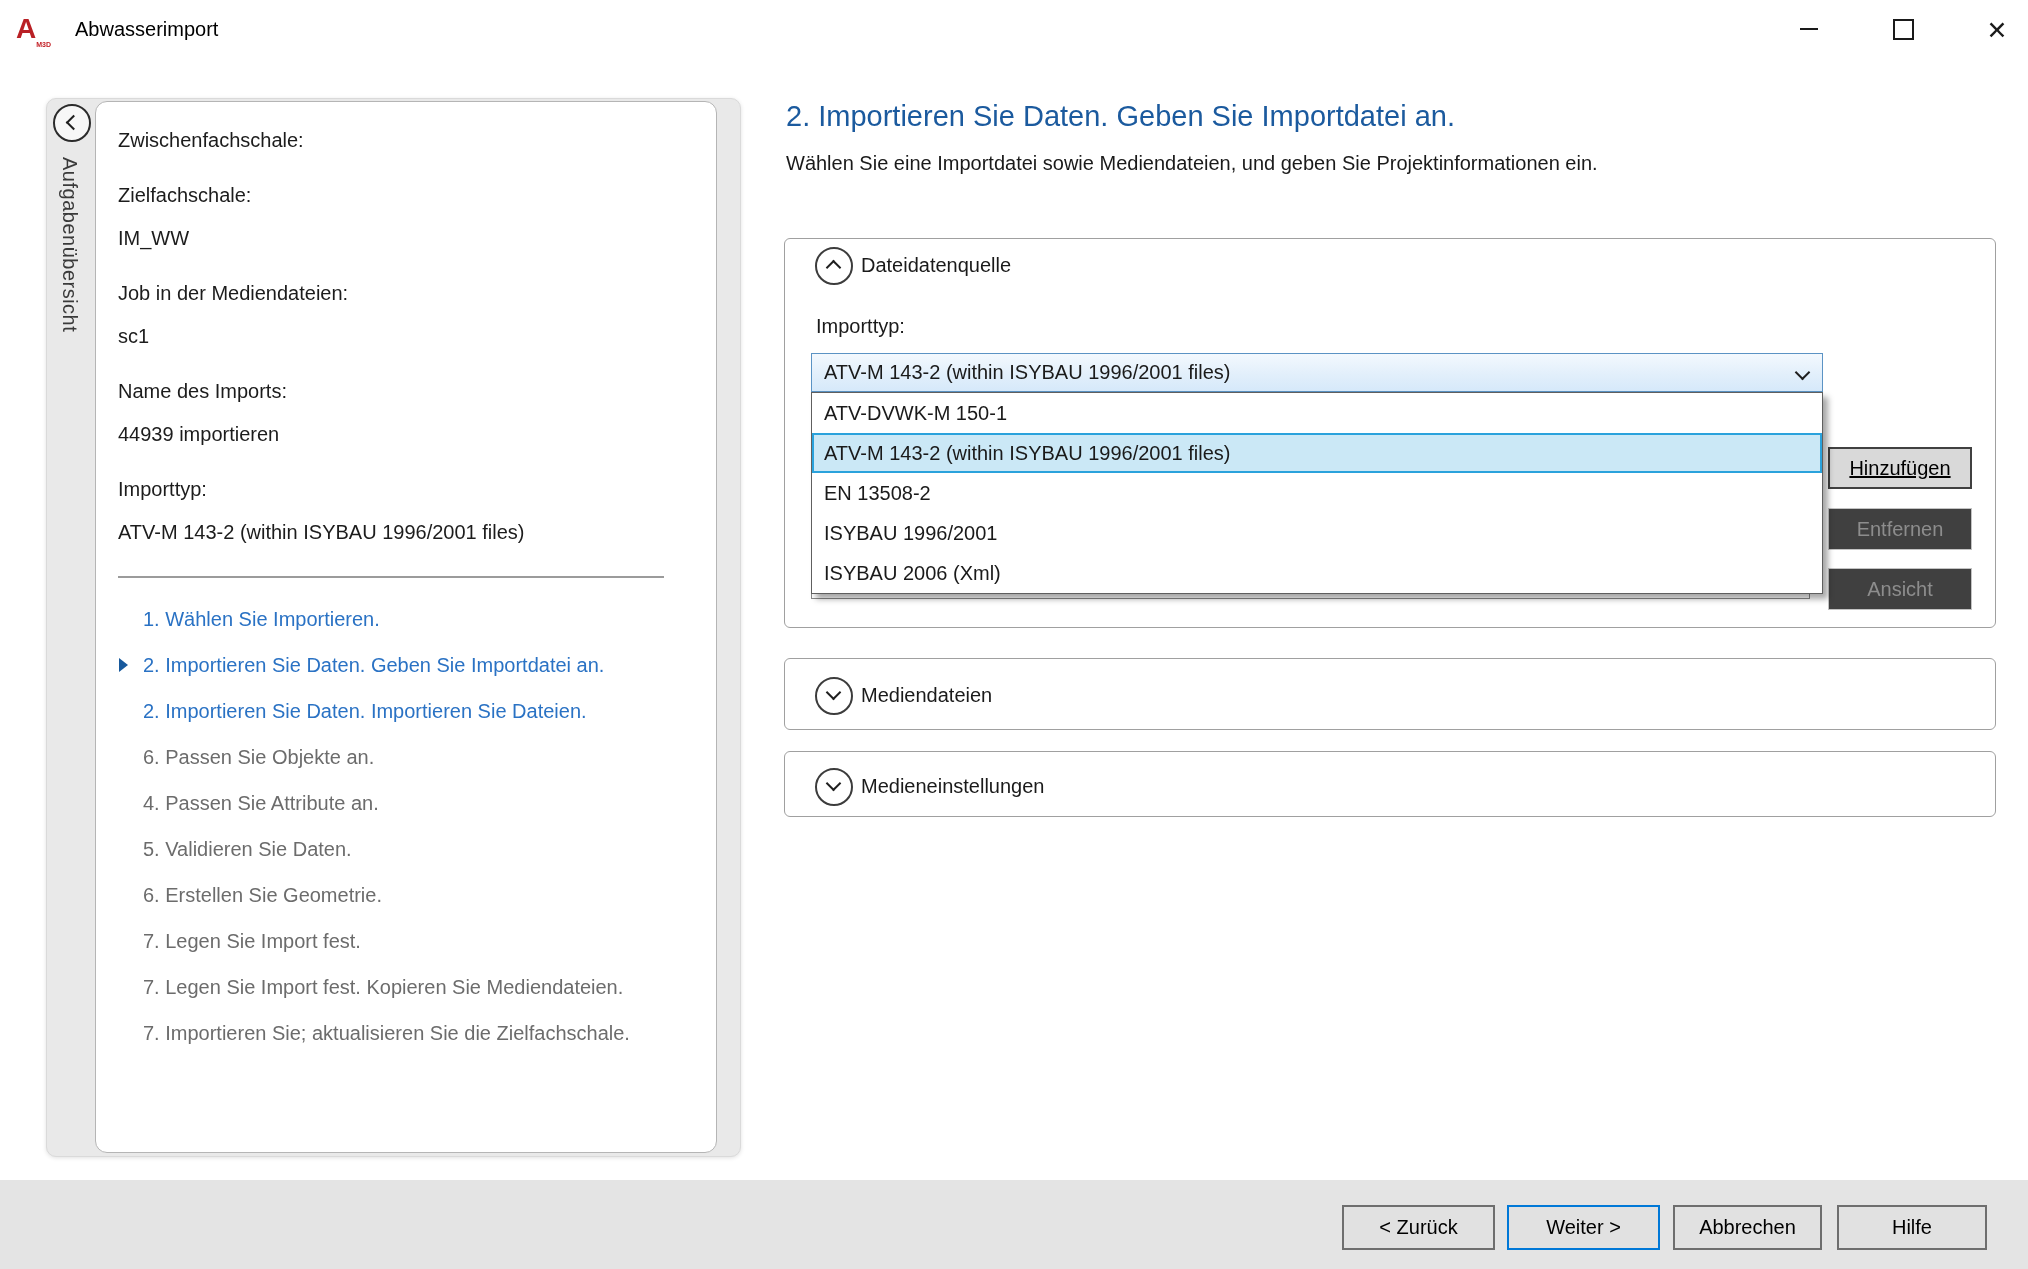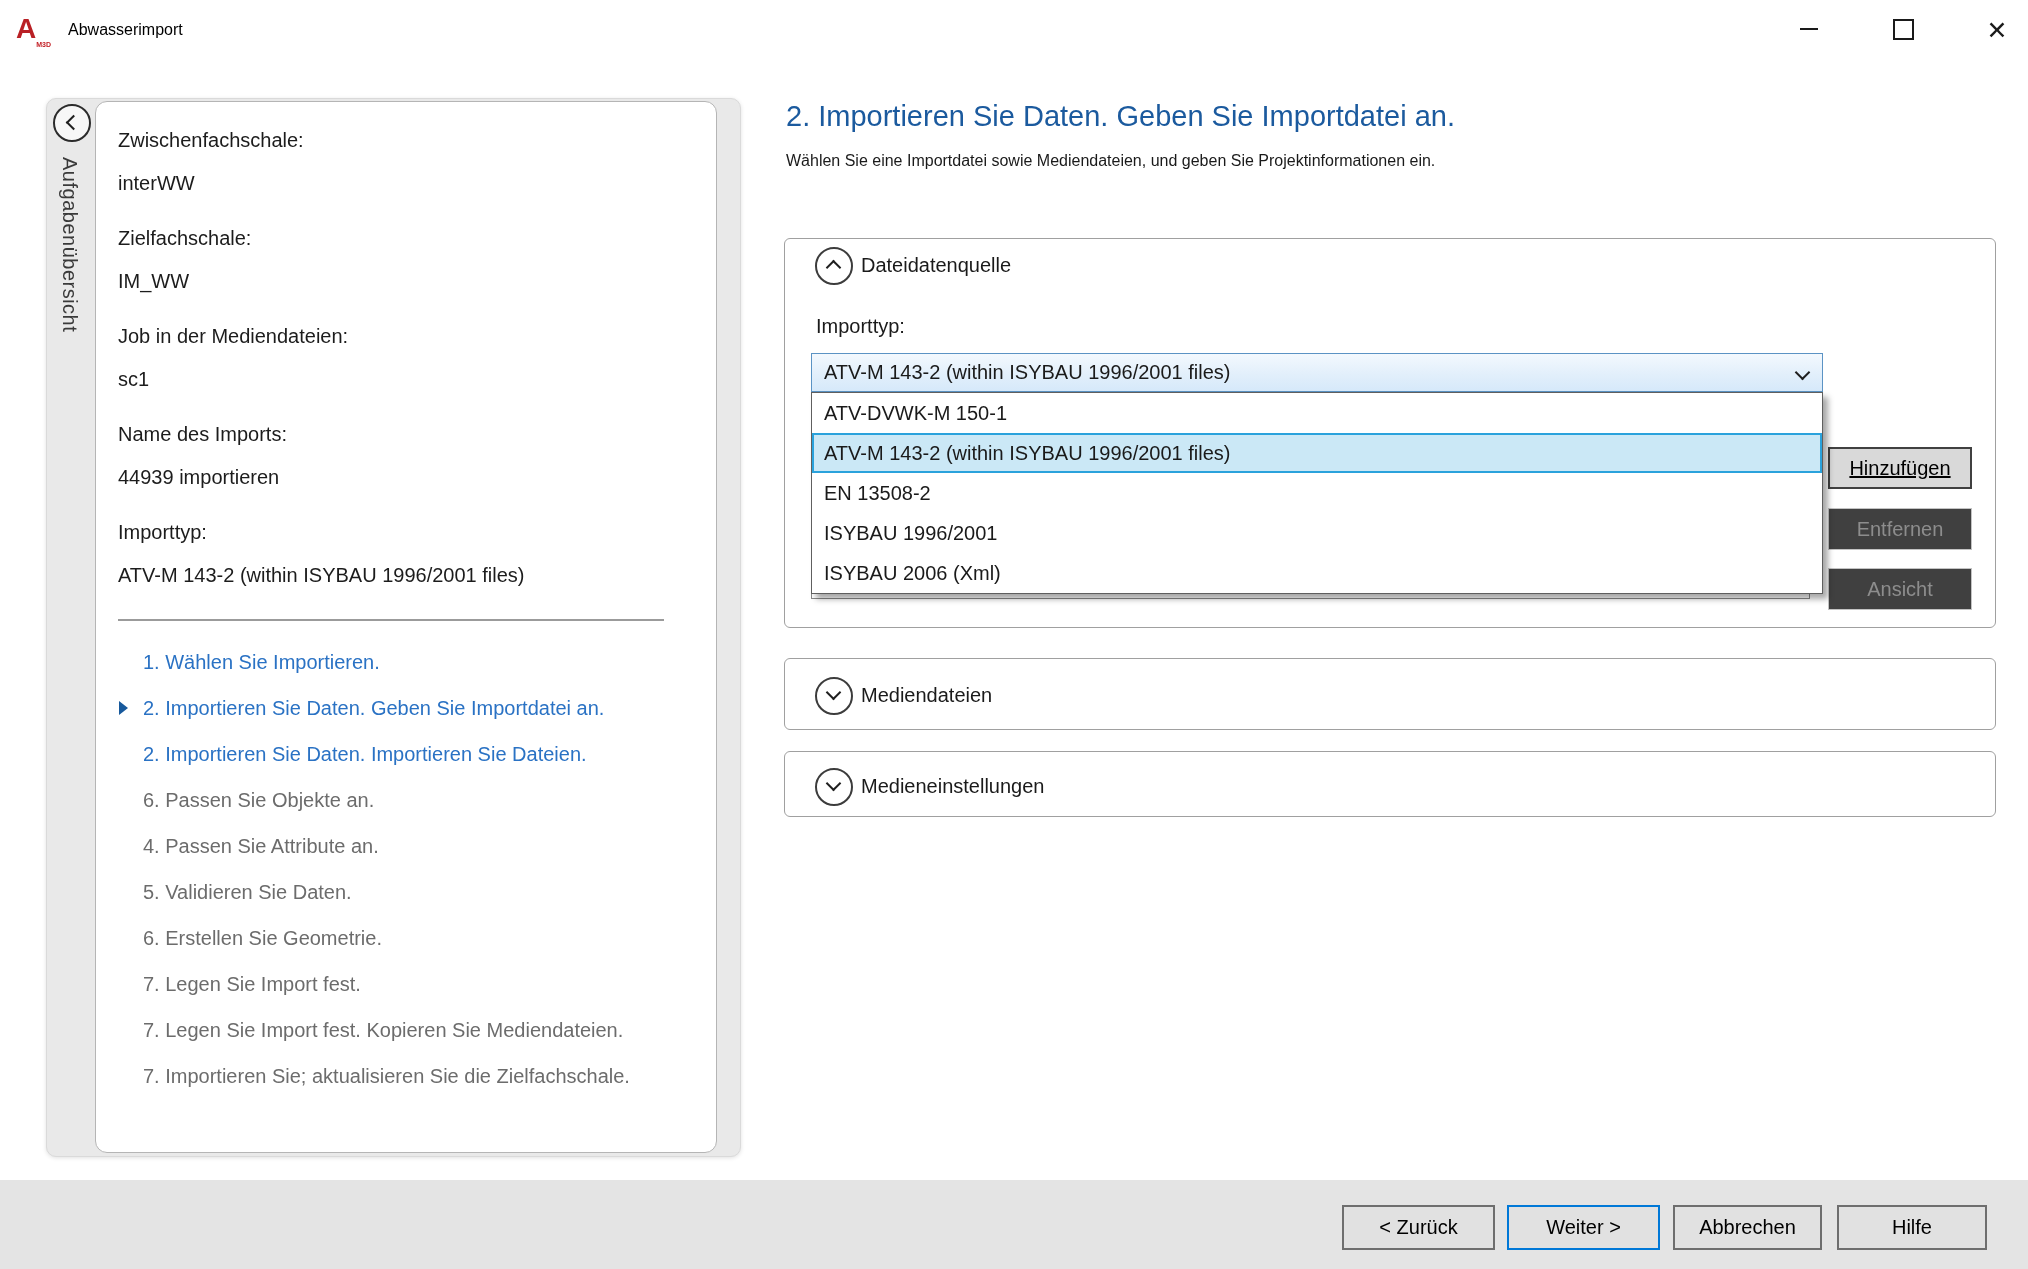--- a/index.html
+++ b/index.html
@@ -4,21 +4,21 @@
 <style>
   html,body{margin:0;padding:0;background:#ffffff;}
   .window{position:relative;width:2028px;height:1269px;overflow:hidden;background:#fff;
           font-family:"Liberation Sans",sans-serif;color:#1a1a1a;}
 
   
   .titlebar{position:absolute;left:0;top:0;width:100%;height:59px;display:flex;align-items:center;}
   .app-icon{position:relative;width:32px;height:32px;margin-left:16px;flex:0 0 auto;}
   .app-icon .a{font-size:28px;line-height:30px;font-weight:bold;color:#b92025;display:block;}
   .app-icon .m3d{position:absolute;right:-3px;bottom:-2px;font-size:7px;font-weight:bold;color:#c32026;}
-  .app-title{margin-left:20px;font-size:16px;color:#000;}
+  .app-title{margin-left:27px;font-size:20px;color:#000;}
   .min-btn{position:absolute;left:1790px;top:10px;width:38px;height:38px;}
   .min-bar{position:absolute;left:10px;top:18px;width:18px;height:2px;background:#1a1a1a;}
   .max-btn{position:absolute;left:1884px;top:10px;width:38px;height:38px;}
   .max-sq{position:absolute;left:9px;top:9px;width:17px;height:17px;border:2px solid #1a1a1a;}
   .close-btn{position:absolute;left:1977px;top:10px;width:40px;height:40px;font-size:25px;line-height:40px;text-align:center;color:#1a1a1a;}
 
   
   .task-pane{position:absolute;left:46px;top:98px;width:693px;height:1057px;background:#e9e9e9;
              border:1px solid #dadada;border-radius:10px;box-shadow:0 1px 4px rgba(0,0,0,.12);}
   .collapse-btn{position:absolute;left:6px;top:5px;width:34px;height:34px;border:2px solid #2b2b2b;
@@ -35,21 +35,21 @@
   .divider{border:none;border-top:2px solid #9b9b9b;margin:18px 28px 0 0;}
   .steps{margin-top:30px;}
   .step{position:relative;padding-left:25px;font-size:20px;line-height:23px;margin-bottom:23px;}
   .step.link{color:#2a72c4;}
   .step.pending{color:#6c6c6c;}
   .marker{position:absolute;left:1px;top:4px;width:0;height:0;border-left:9px solid #17599c;
           border-top:7px solid transparent;border-bottom:7px solid transparent;}
 
   
   .page-title{position:absolute;left:786px;top:98px;font-size:29px;line-height:36px;color:#1b5a9e;}
-  .page-subtitle{position:absolute;left:786px;top:152px;font-size:16px;color:#1a1a1a;}
+  .page-subtitle{position:absolute;left:786px;top:152px;font-size:20px;color:#1a1a1a;}
 
   .groupbox{position:absolute;left:784px;width:1212px;background:#fff;border:1px solid #a0a0a0;
             border-radius:6px;box-sizing:border-box;}
   .gb-file{top:238px;height:390px;}
   .gb-info{top:658px;height:72px;}
   .gb-media{top:751px;height:66px;}
   .gb-circle{position:absolute;left:30px;width:34px;height:34px;border:2px solid #3c3c3c;border-radius:50%;background:#fff;}
   .chev-up{position:absolute;left:11px;top:13px;transform:rotate(225deg);}
   .chev-down{position:absolute;left:11px;top:8px;transform:rotate(45deg);}
   .gb-title{position:absolute;left:76px;font-size:20px;color:#1a1a1a;}
@@ -108,21 +108,20 @@
   <div class="task-pane">
     <div class="collapse-btn">
       <span class="chev chev-left"></span>
     </div>
     <div class="vert-label">Aufgabenübersicht</div>
 
     <div class="summary-panel">
       <div class="panel-content">
         <div class="field">
           <div class="flabel">Zwischenfachschale:</div>
-          <div class="fvalue">interWW</div>
         </div>
         <div class="field">
           <div class="flabel">Zielfachschale:</div>
           <div class="fvalue">IM_WW</div>
         </div>
         <div class="field">
           <div class="flabel">Job in der Mediendateien:</div>
           <div class="fvalue">sc1</div>
         </div>
         <div class="field">

